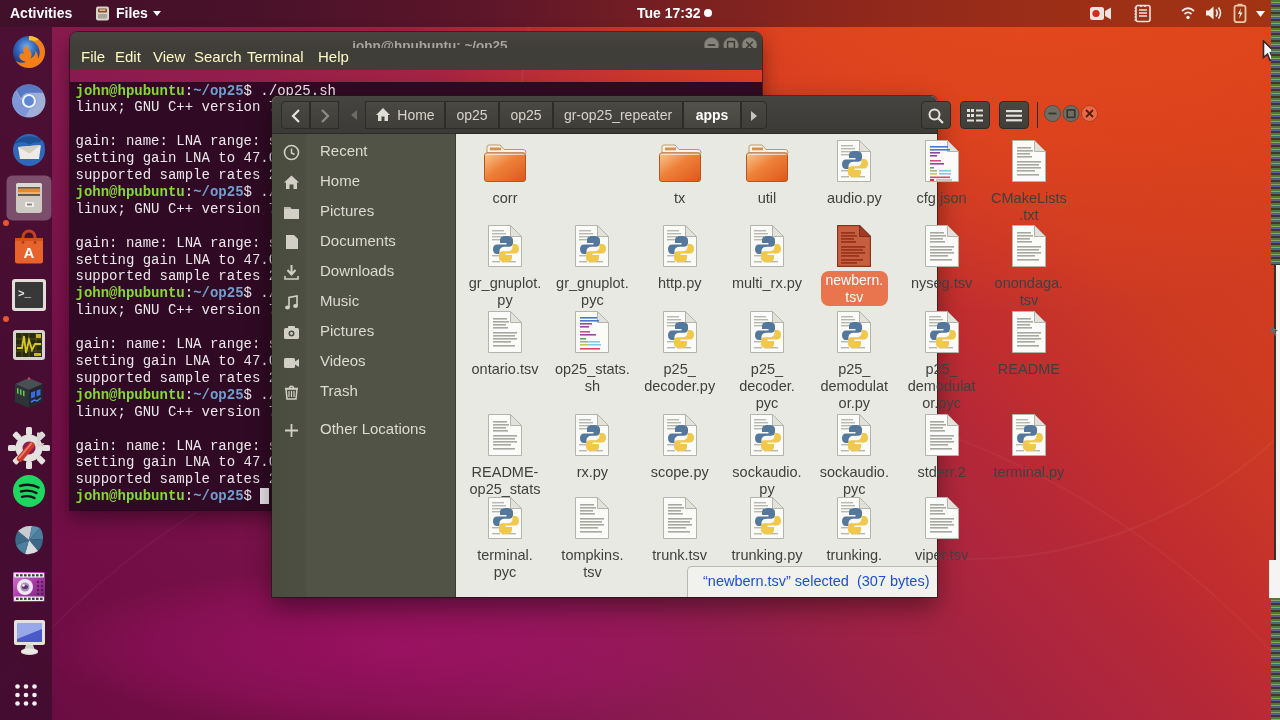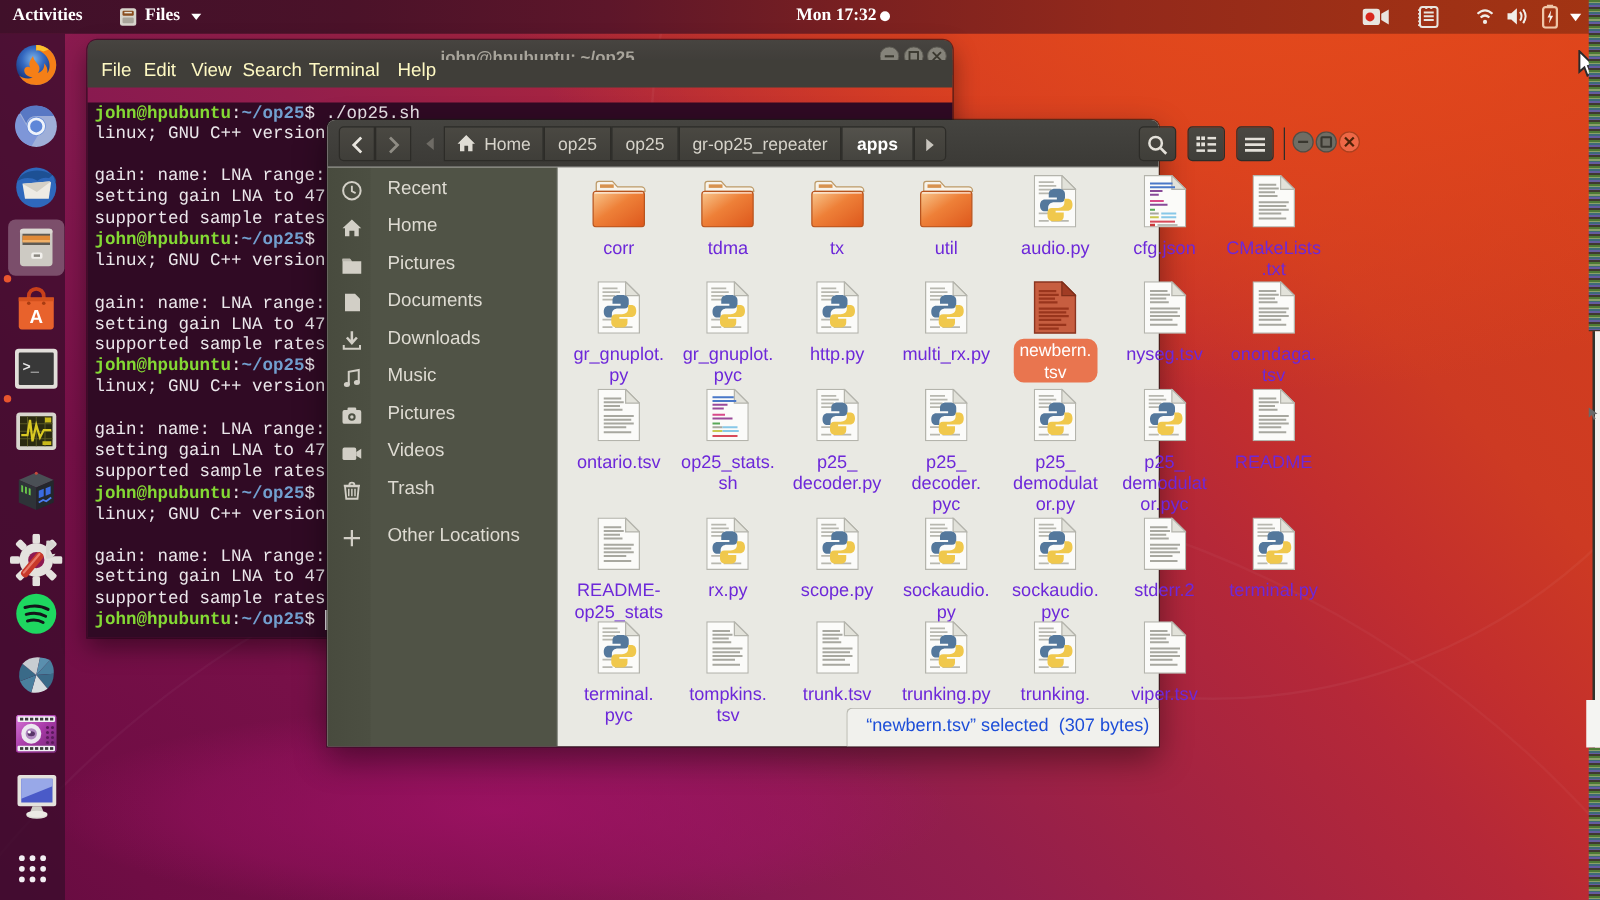--- a/index.html
+++ b/index.html
@@ -6,44 +6,44 @@
 body{font-family:"Liberation Sans",sans-serif;position:relative;background:#000;}
 #wall{position:absolute;left:0;top:0;width:1280px;height:720px;
 background-image:
  radial-gradient(ellipse 870px 560px at 1010px -90px, rgba(233,78,27,0.95) 0%, rgba(225,70,28,0.75) 40%, rgba(220,66,30,0) 72%),
  radial-gradient(ellipse 450px 105px at 400px 648px, rgba(166,17,106,0.7) 0%, rgba(166,17,106,0.34) 55%, rgba(166,17,106,0) 80%),
  linear-gradient(48deg, #650c40 0%, #6f0d44 6.6%, #771048 20%, #871950 32%, #921e4c 42%, #b52838 63.5%, #c22e2e 70%, #cd3a23 79%, #d64119 100%);
 }
 .arc{position:absolute;border-radius:50%;border:2px solid rgba(255,255,255,0.045);}
 #topbar{position:absolute;left:0;top:0;width:1280px;height:27px;
 background:linear-gradient(90deg,#40102a 0%,#4b1229 22%,#5d162a 38%,#7c2120 55%,#93291b 70%,#9d2f16 85%,#a23413 100%);
-color:#fff;font-size:14px;font-weight:bold;font-family:Liberation Serif, serif;}
+color:#fff;font-size:14px;font-weight:bold;}
 #dock{position:absolute;left:0;top:27px;width:52px;height:693px;background:rgba(54,12,42,0.72);}
 .di{position:absolute;left:7px;width:38px;height:38px;}
 #term{position:absolute;left:70px;top:32px;width:692px;height:478px;border-radius:8px 8px 0 0;
 box-shadow:0 8px 20px rgba(0,0,0,0.42),0 0 0 1px rgba(22,8,20,0.55);}
 #termtitle{position:absolute;left:0;top:0;width:100%;height:28px;border-radius:7px 7px 0 0;
 background:linear-gradient(#474440,#3b3935);color:#a8a49b;font-weight:bold;font-size:13.5px;text-align:center;line-height:28px;padding-left:28px;}
 #termmenu{position:absolute;left:0;top:16px;width:100%;height:22px;background:#403e39;color:#fef9c3;font-size:15px;}
 #termmenu span{margin-right:0;}
 #termbody{position:absolute;left:0;top:50px;width:100%;height:428px;background:#300a24;overflow:hidden;}
 #termbody pre{font-family:"Liberation Mono",monospace;font-size:14px;line-height:16.9px;color:#ebe7eb;margin-left:5.5px;margin-top:0.5px;}
 .pg{color:#84d934;font-weight:bold;text-align:right;}
 .pb{color:#729fcf;font-weight:bold;}
-#files{position:absolute;left:262px;top:96px;width:665px;height:501px;box-shadow:0 10px 26px rgba(0,0,0,0.42),0 0 0 1px rgba(28,28,24,0.6);
+#files{position:absolute;left:272px;top:96px;width:665px;height:501px;box-shadow:0 10px 26px rgba(0,0,0,0.42),0 0 0 1px rgba(28,28,24,0.6);
 background:#e9e9e3;border-radius:6px 6px 0 0;}
 #fhead{position:absolute;left:0;top:0;width:100%;height:38px;background:linear-gradient(#454440,#3b3a36);border-radius:6px 6px 0 0;border-bottom:1px solid #2c2b27;}
 .crumb{position:absolute;top:5px;height:28px;background:linear-gradient(#4a4842,#3f3e39);border:1px solid #2d2c28;color:#d6d3ca;font-size:14px;line-height:26px;text-align:center;}
 .hbtn{position:absolute;top:5px;width:30px;height:28px;border:1px solid #2d2c28;border-radius:4px;background:linear-gradient(#4a4842,#3f3e39);}
 #fside{position:absolute;left:0;top:38px;width:184px;height:463px;background:linear-gradient(90deg,#484b3e 0px,#4c4f42 34px,#505346 35px,#505346 100%);border-right:1px solid #393c31;}
 .srow{position:absolute;left:48px;color:#dedbd2;font-size:15px;}
 .sic{position:absolute;left:11px;width:17px;height:17px;opacity:0.92;}
 #fstatus{position:absolute;right:0px;bottom:0px;width:250px;height:31px;background:#f1f1ed;border:1px solid #b8b8b0;border-right:none;border-bottom:none;border-radius:5px 0 0 0;color:#1d4ed8;font-size:14.5px;line-height:29px;padding-left:15px;}
 .cell{position:absolute;width:88px;text-align:center;}
-.cell .lb{margin-top:4px;font-size:14.5px;line-height:17px;color:#6d28d9;white-space:nowrap;}
+.cell .lb{margin-top:4px;font-size:14.5px;line-height:17px;color:#404040;white-space:nowrap;}
 .sel{position:absolute;background:#e9754f;border-radius:8px;color:#fff;font-size:14px;line-height:17px;text-align:center;}
 .redge{position:absolute;width:9px;left:1271px;z-index:50;
 background:repeating-linear-gradient(180deg,#4e7a34 0px,#4e7a34 1.6px,#8aa06a 1.6px,#8aa06a 2.6px,#3e6a78 2.6px,#3e6a78 4px,#645aa0 4px,#645aa0 5.4px,#403830 5.4px,#403830 7px);}
 </style></head><body>
 <div id="wall"></div>
 <div class="arc" style="left:520px;top:-340px;width:900px;height:900px;"></div>
 <div class="arc" style="left:-200px;top:380px;width:1700px;height:1700px;border-color:rgba(255,255,255,0.035);"></div>
 
 <div class="redge" style="top:0;height:265px;"></div>
 <div class="redge" style="top:598px;height:122px;"></div>
@@ -58,21 +58,21 @@
 <svg style="position:absolute;left:94px;top:5px;" width="17" height="17" viewBox="0 0 17 17">
       <rect x="2" y="1.5" width="13" height="14" rx="2" fill="#d8d4cc"></rect>
       <rect x="4" y="3.5" width="9" height="4" rx="1" fill="#8a4d1f"></rect>
       <rect x="4" y="9" width="9" height="4.5" rx="1" fill="#a9a49a"></rect>
       <rect x="5.5" y="4.5" width="6" height="1.2" fill="#e8e4da"></rect>
     </svg>
 <span style="position:absolute;left:116px;top:5px;">Files</span>
 <svg style="position:absolute;left:152px;top:10px;" width="10" height="7" viewBox="0 0 10 7">
       <path d="M1 1 L5 6 L9 1 Z" fill="#fff"></path>
     </svg>
-<span style="position:absolute;left:637px;top:5px;">Mon 17:32</span>
+<span style="position:absolute;left:637px;top:5px;">Tue 17:32</span>
 <div style="position:absolute;left:704px;top:8.5px;width:8px;height:8px;border-radius:50%;background:#fff;"></div>
 <svg style="position:absolute;left:1090px;top:6px;" width="22" height="15" viewBox="0 0 22 15">
       <rect x="0" y="1" width="14" height="13" rx="2.5" fill="#e8e5df"></rect>
       <circle cx="6" cy="7.5" r="3.6" fill="#d8271c"></circle>
       <path d="M15 5 L21 1.5 V13.5 L15 10 Z" fill="#e8e5df"></path>
     </svg>
 <svg style="position:absolute;left:1133px;top:4px;" width="19" height="19" viewBox="0 0 19 19">
       <rect x="3" y="1.5" width="14" height="16" rx="2" fill="none" stroke="#e8e5df" stroke-width="1.6"></rect>
       <path d="M3 4 h-1.5 M3 7 h-1.5 M3 10 h-1.5 M3 13 h-1.5 M3 16 h-1.5" stroke="#e8e5df" stroke-width="1.4"></path>
       <path d="M6 6 h8 M6 9 h8 M6 12 h8" stroke="#e8e5df" stroke-width="1.6"></path>
@@ -536,23 +536,20 @@
             <rect x="4" y="30" width="18" height="1.8"></rect>
             <rect x="4" y="34" width="22" height="1.8"></rect>
             <rect x="4" y="37" width="16" height="1.8"></rect>
           </g>
         </g>
 </defs>
     </svg>
 <div class="cell" style="left:189px;top:44px;"><svg width="44" height="42" viewBox="0 0 44 42" style="margin-top:0px;">
         <use href="#g-folder"></use>
       </svg><div class="lb">corr</div></div>
-<div class="cell" style="left:276.4px;top:44px;"><svg width="44" height="42" viewBox="0 0 44 42" style="margin-top:0px;">
-        <use href="#g-folder"></use>
-      </svg><div class="lb">tdma</div></div>
 <div class="cell" style="left:363.7px;top:44px;"><svg width="44" height="42" viewBox="0 0 44 42" style="margin-top:0px;">
         <use href="#g-folder"></use>
       </svg><div class="lb">tx</div></div>
 <div class="cell" style="left:451px;top:44px;"><svg width="44" height="42" viewBox="0 0 44 42" style="margin-top:0px;">
         <use href="#g-folder"></use>
       </svg><div class="lb">util</div></div>
 <div class="cell" style="left:538.3px;top:44px;"><svg width="34" height="42" viewBox="0 0 34 42">
         <use href="#i-py"></use>
       </svg><div class="lb">audio.py</div></div>
 <div class="cell" style="left:625.6px;top:44px;"><svg width="34" height="42" viewBox="0 0 34 42">

